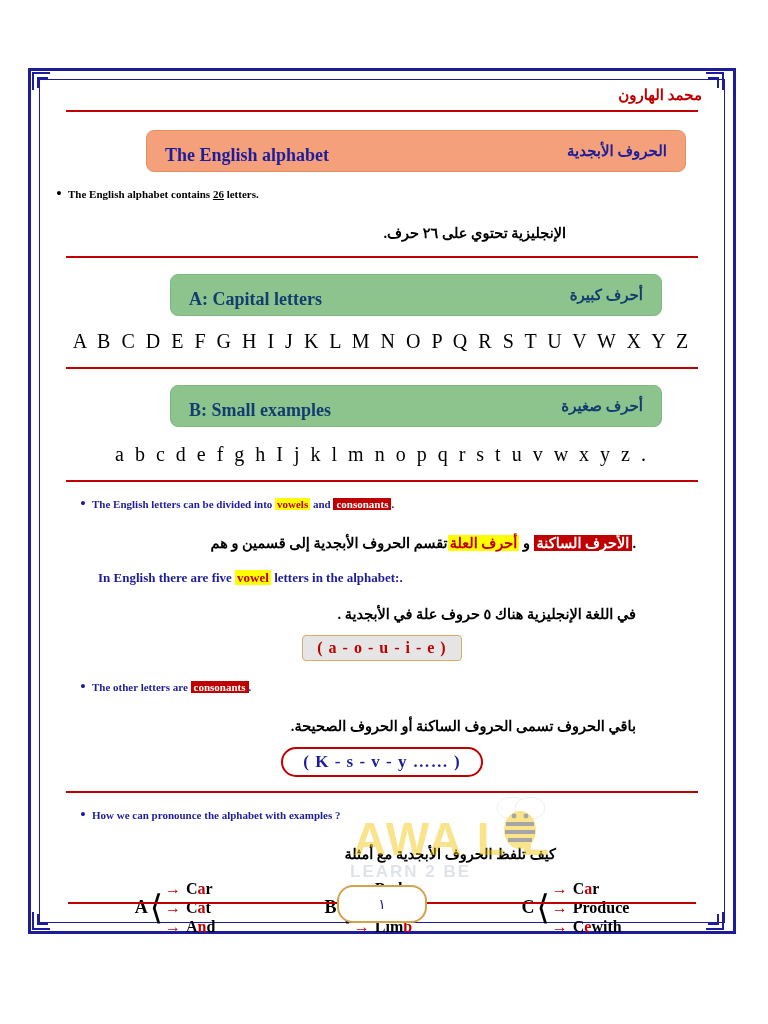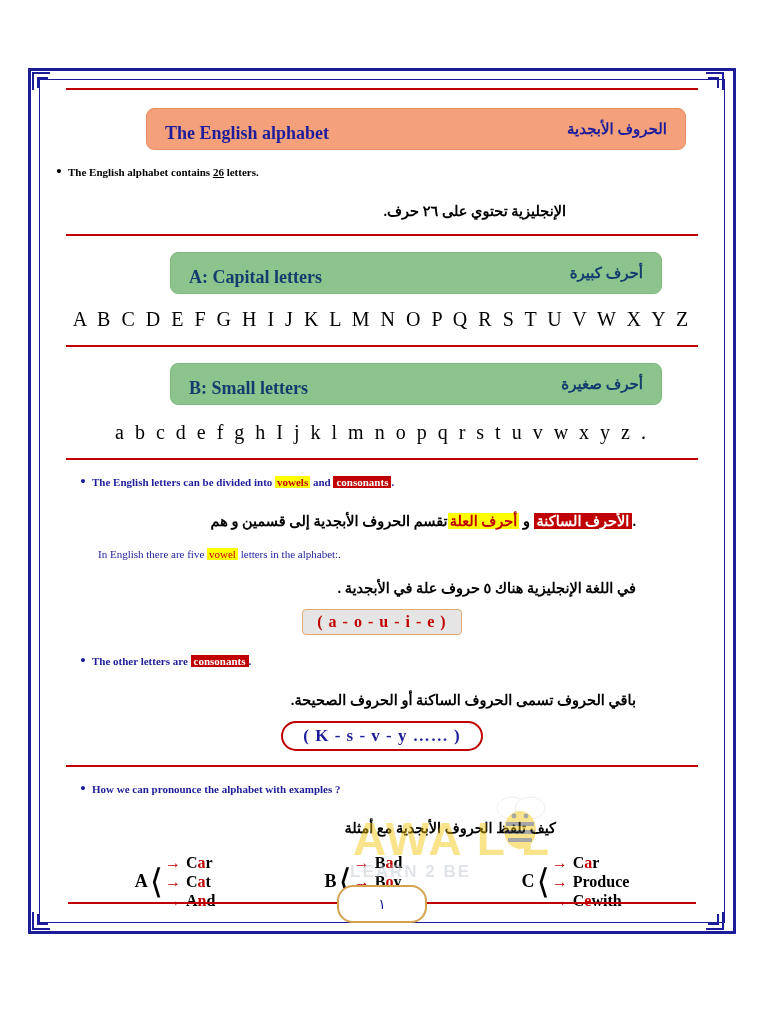--- a/index.html
+++ b/index.html
@@ -173,22 +173,22 @@
   .letters-row.small {
     margin-top: 16px;
     letter-spacing: 3px;
   }
 
   .hl-yellow { background: #ffff00; color: #c00000; padding: 0 2px; }
   .hl-red { background: #c00000; color: #ffffff; padding: 0 3px; }
 
   .center-line {
     text-align: center;
-    font-size: 11px;
-    font-weight: normal;
+    font-size: 13px;
+    font-weight: bold;
     color: #1d1d9c;
     margin-top: 14px;
   }
 
   .vowel-box {
     display: inline-block;
     background: #e5e5e5;
     border: 1px solid #e0a96d;
     border-radius: 4px;
     padding: 3px 14px;
@@ -335,20 +335,21 @@
 </div>
 <div class="corner corner-br">
   <span class="h"></span>
     <span class="v"></span>
     <span class="h2"></span>
     <span class="v2"></span>
 </div>
 
 <div class="content">
 
+  <div class="author">محمد الهارون</div>
   <div class="hr-red"></div>
 
   <div class="banner banner-orange">
     <span class="en">The English alphabet</span>
     <span class="ar">الحروف الأبجدية</span>
   </div>
 
   <div class="bullet-row">
     <span class="dot">•</span>
     <span class="txt"><span>The English alphabet contains </span><span class="u">26</span><span> letters.</span></span>
@@ -359,21 +360,21 @@
 
   <div class="banner banner-green">
     <span class="en">A: Capital letters</span>
     <span class="ar">أحرف كبيرة</span>
   </div>
   <div class="letters-row">A B C D E F G H I J K L M N O P Q R S T U V W X Y Z</div>
 
   <div class="hr-red" style="margin-top:14px;"></div>
 
   <div class="banner banner-green">
-    <span class="en">B: Small letters</span>
+    <span class="en">B: Small examples</span>
     <span class="ar">أحرف صغيرة</span>
   </div>
   <div class="letters-row small">a b c d e f g h I j k l m n o p q r s t u v w x y z .</div>
 
   <div class="hr-red" style="margin-top:14px;"></div>
 
   <div class="bullet-row blue" style="padding-left:24px;">
     <span class="dot">•</span>
     <span class="txt"><span>The English letters can be divided into </span><span class="hl-yellow">vowels</span><span> and </span><span class="hl-red">consonants</span><span>.</span></span>
   </div>

